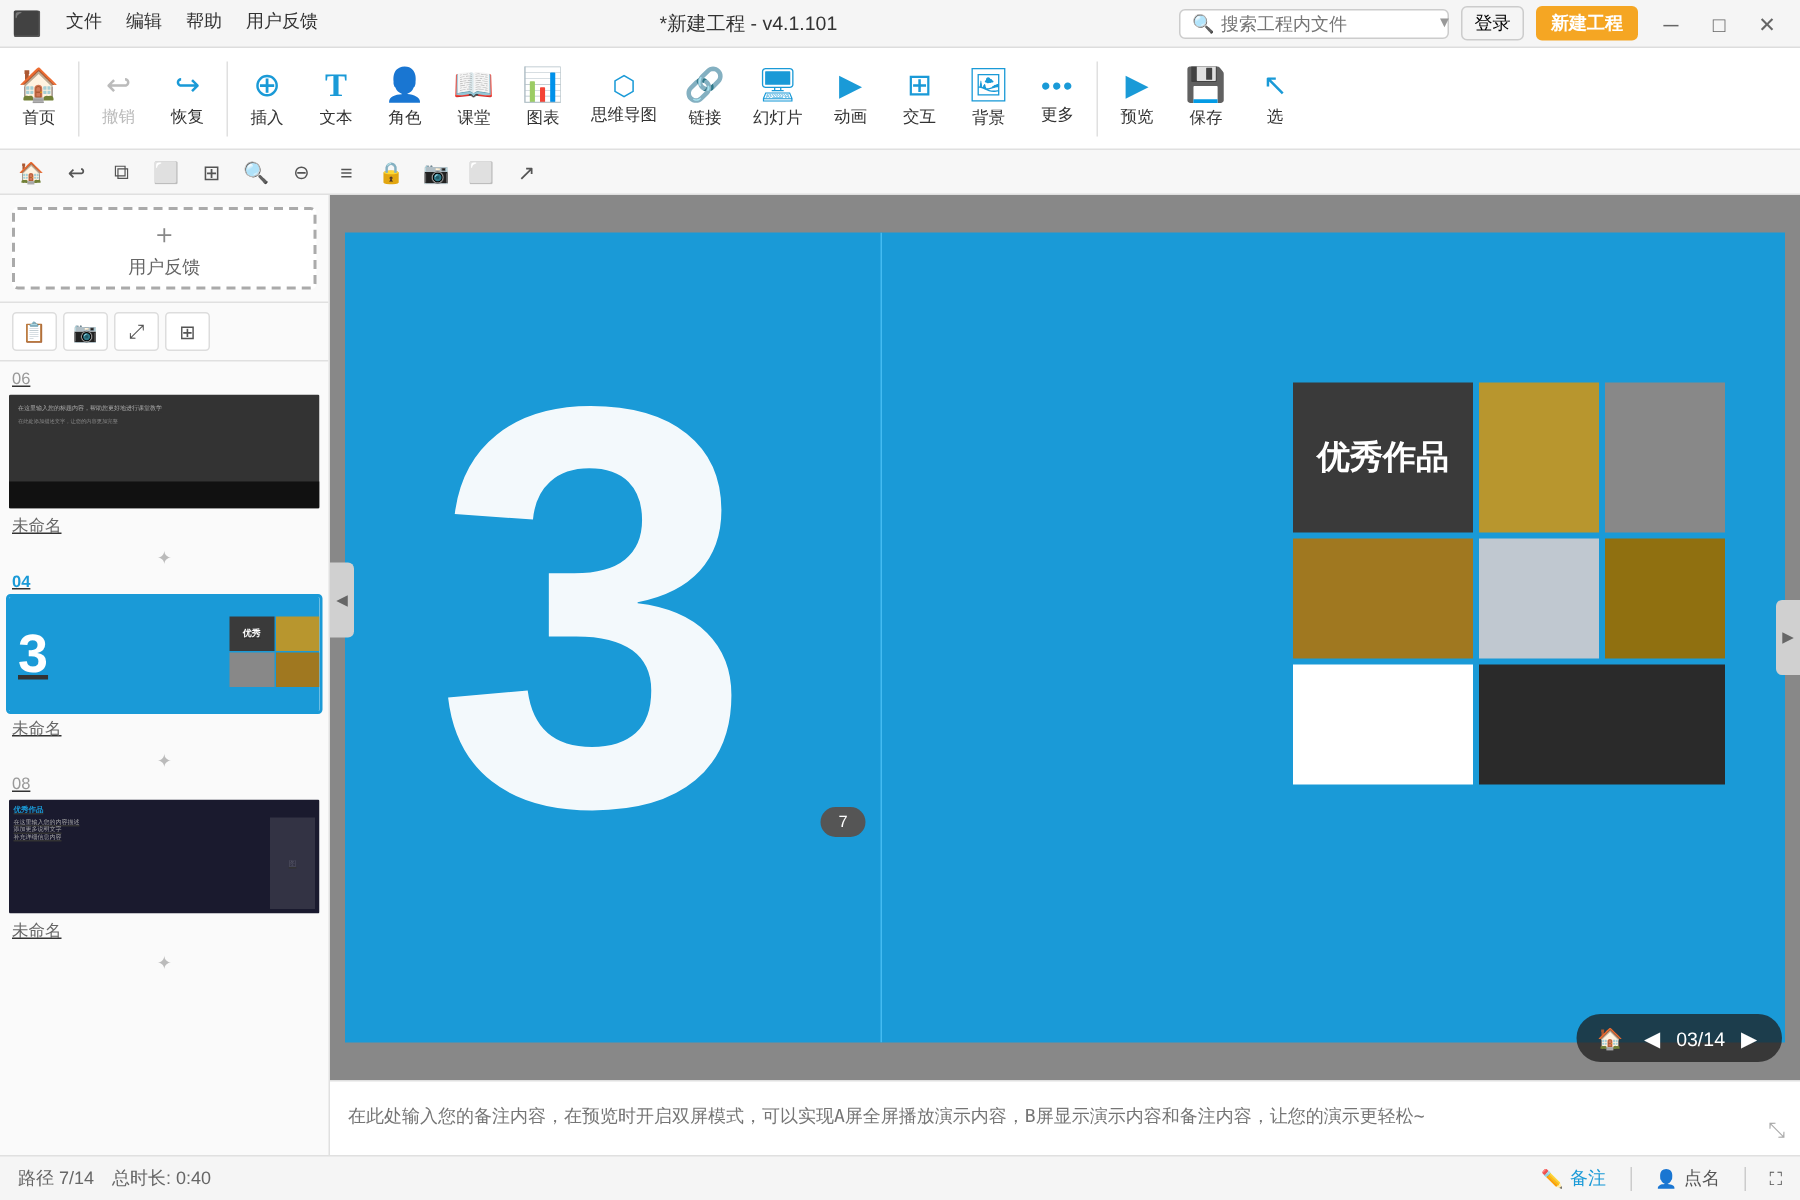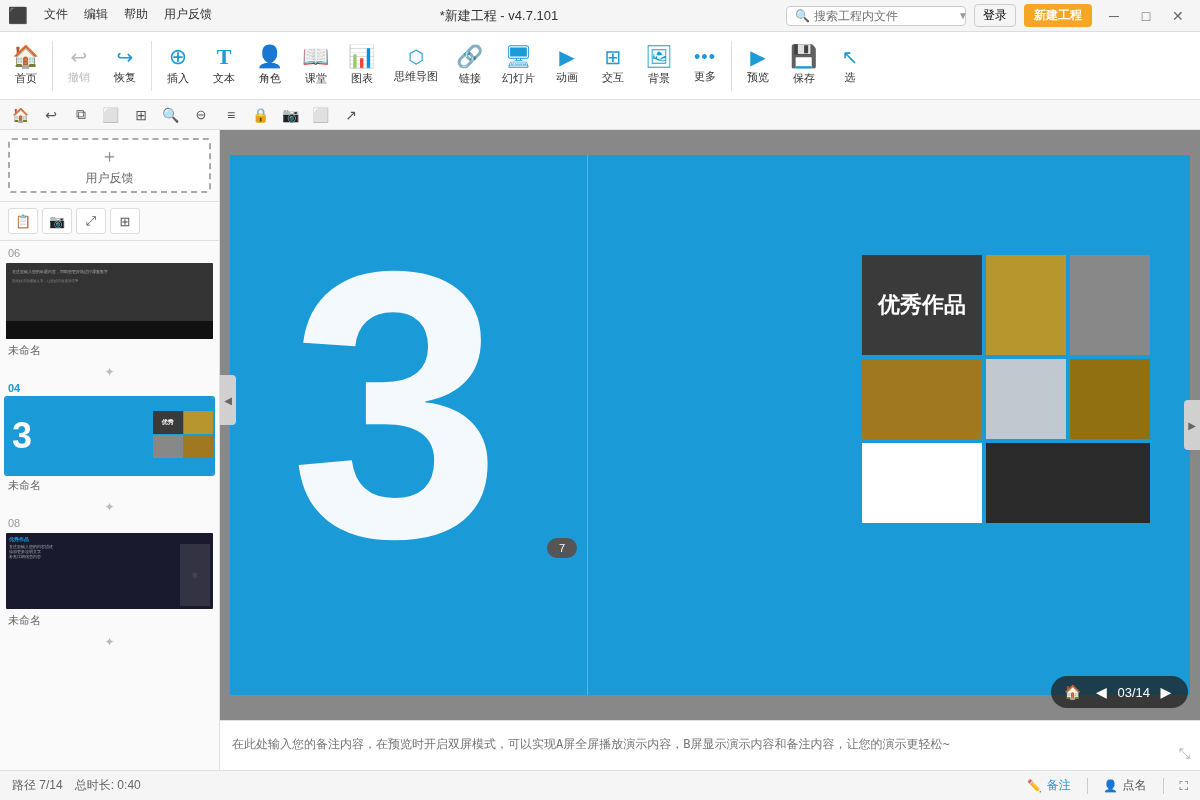--- a/index.html
+++ b/index.html
@@ -34,21 +34,21 @@
     .main-layout { display: flex; height: calc(800px - 32px - 68px - 30px - 30px); }
 
     
     .sidebar { width: 220px; background: #fafafa; border-right: 1px solid #e0e0e0; display: flex; flex-direction: column; overflow: hidden; }
     .sidebar-top { padding: 8px; border-bottom: 1px solid #e0e0e0; }
     .new-frame-btn { width: 100%; height: 55px; border: 2px dashed #aaa; border-radius: 4px; background: #fff; cursor: pointer; display: flex; flex-direction: column; align-items: center; justify-content: center; gap: 2px; color: #666; font-size: 12px; }
     .new-frame-btn .plus { font-size: 18px; color: #888; }
     .sidebar-tools { display: flex; gap: 4px; padding: 6px 8px; border-bottom: 1px solid #e0e0e0; }
     .side-tool-btn { width: 30px; height: 26px; display: flex; align-items: center; justify-content: center; cursor: pointer; border-radius: 3px; color: #555; font-size: 13px; border: 1px solid #ddd; background: #fff; }
     .slide-list { flex: 1; overflow-y: auto; padding: 4px; }
-    .slide-item { margin-bottom: 4px; cursor: pointer; }
+    .slide-item { margin-bottom: 4px; cursor: pointer; text-decoration: underline; }
     .slide-number { font-size: 11px; color: #999; padding: 2px 4px; }
     .slide-thumb { width: 100%; height: 80px; border-radius: 3px; overflow: hidden; border: 2px solid transparent; position: relative; }
     .slide-thumb.active { border-color: #1a9ad7; }
     .slide-thumb-content { width: 100%; height: 100%; }
     .slide-name { font-size: 11px; color: #666; padding: 2px 4px; }
     .slide-separator { height: 16px; display: flex; align-items: center; justify-content: center; color: #bbb; font-size: 10px; }
     
     .thumb-06 { background: #333; display: flex; flex-direction: column; }
     .thumb-06-top { flex: 1; padding: 4px; }
     .thumb-06-text { color: #ccc; font-size: 5px; line-height: 1.3; }
@@ -97,21 +97,21 @@
 
 <div class="titlebar">
   <div class="titlebar-left">
     <span style="font-size:16px;">⬛</span>
     <span style="cursor:pointer;">文件</span>
     <span style="cursor:pointer;">编辑</span>
     <span style="cursor:pointer;">帮助</span>
     <span style="cursor:pointer;">用户反馈</span>
   </div>
   <div class="titlebar-center">
-    <span>*新建工程 - v4.7.101</span>
+    <span>*新建工程 - v4.1.101</span>
   </div>
   <div class="titlebar-right">
     <div class="search-box">
       <span>🔍</span>
       <input type="text" placeholder="搜索工程内文件" style="">
       <span style="color:#999;font-size:10px;">▼</span>
     </div>
     <button class="btn-login">登录</button>
     <button class="btn-upgrade">新建工程</button>
     <div class="win-controls">

